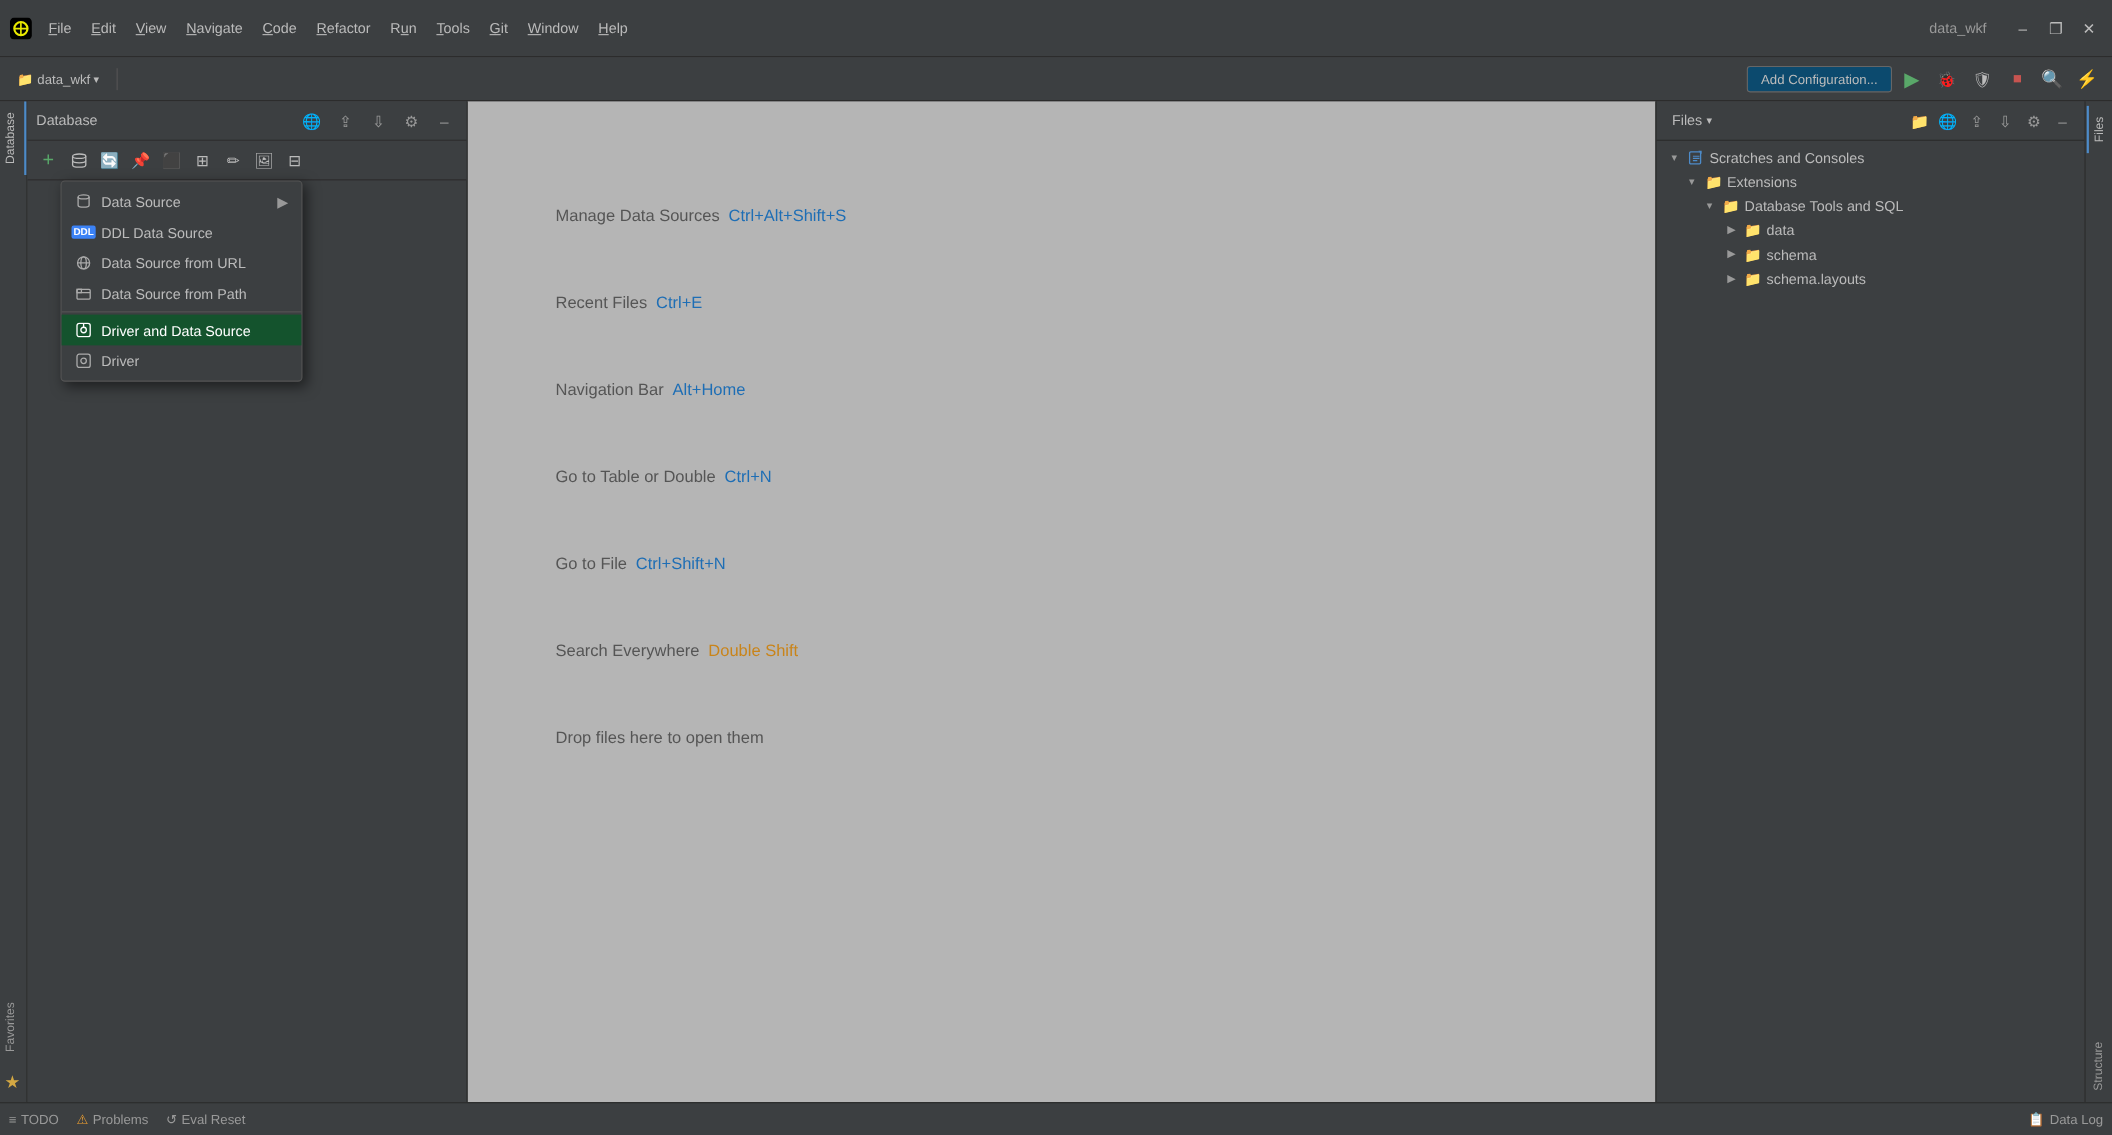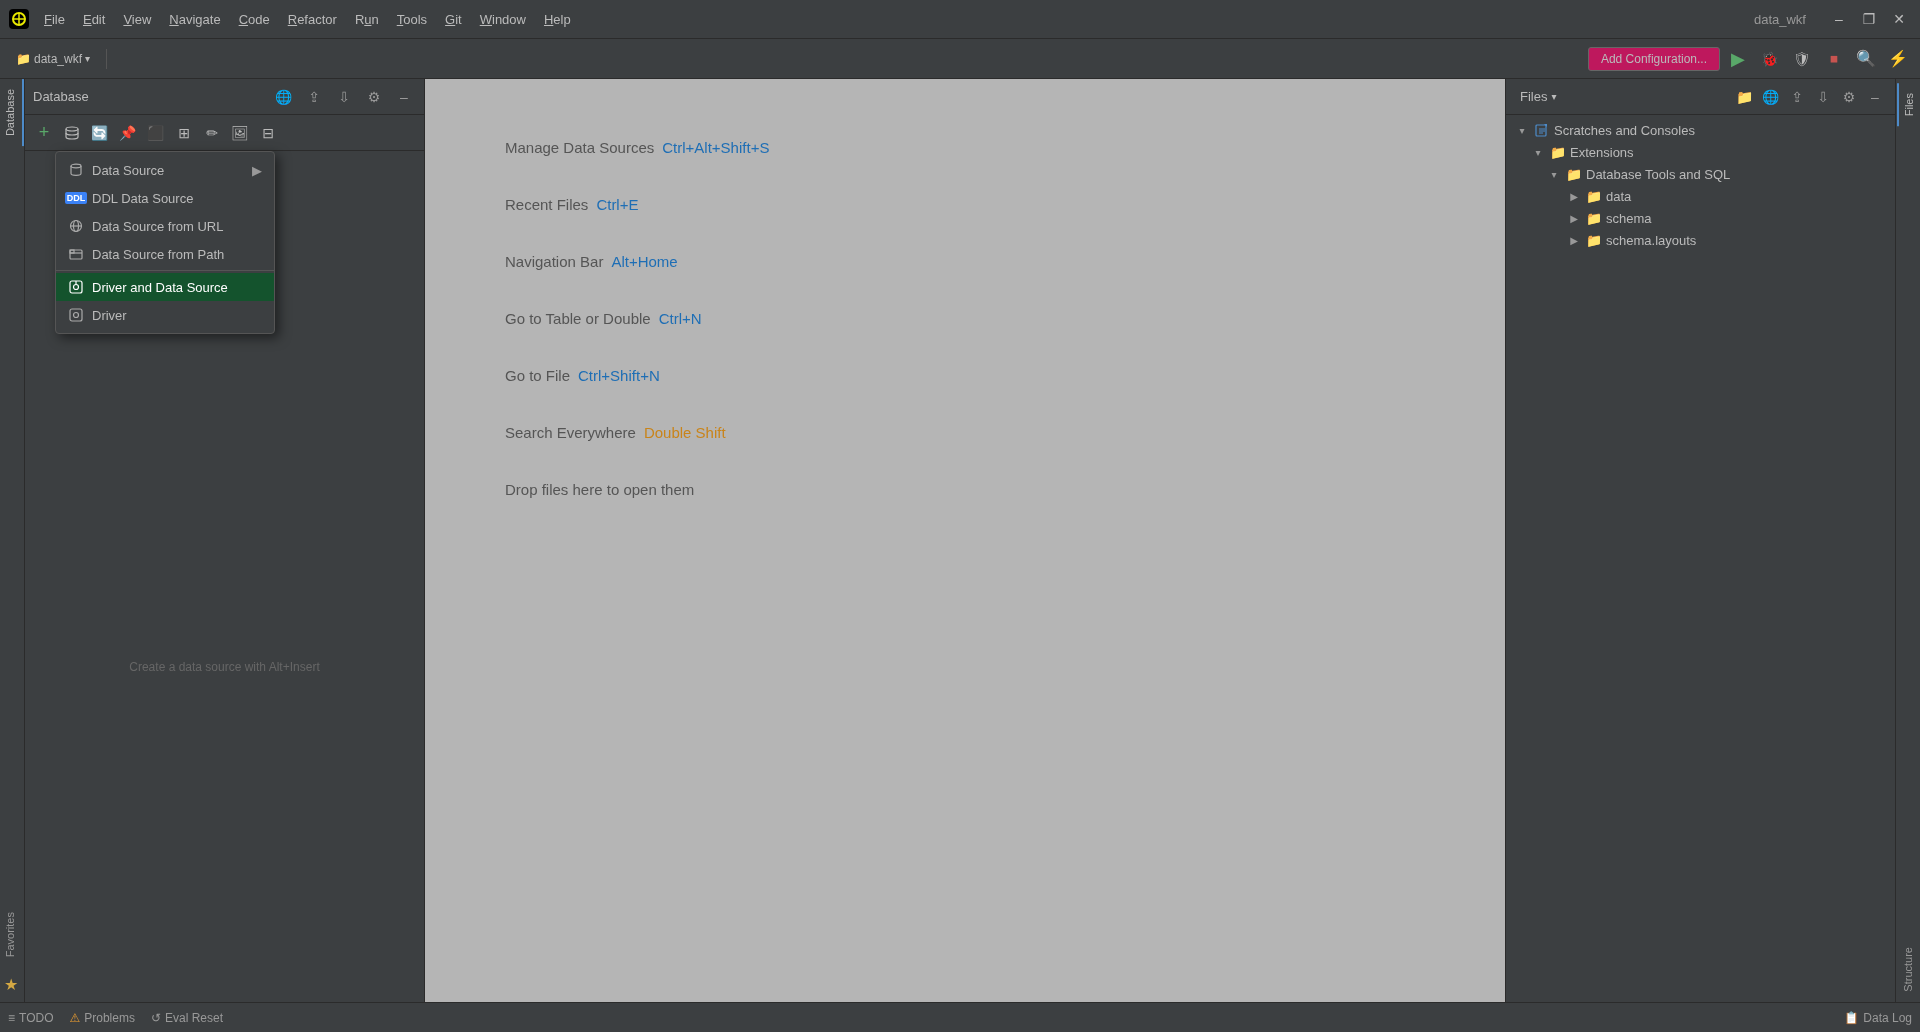--- a/index.html
+++ b/index.html
@@ -11,21 +11,21 @@
       width: 1920px;
       height: 1032px;
       overflow: hidden;
       display: flex;
       flex-direction: column;
     }
 
     
     .title-bar {
       background: #3c3f41;
-      height: 39px;
+      height: 52px;
       display: flex;
       align-items: center;
       padding: 0 8px;
       border-bottom: 1px solid #2b2b2b;
       flex-shrink: 0;
     }
     .title-bar-logo {
       width: 22px;
       height: 22px;
       margin-right: 6px;
@@ -97,21 +97,21 @@
       margin: 0 4px;
     }
     .toolbar-right {
       margin-left: auto;
       display: flex;
       align-items: center;
       gap: 4px;
     }
     .add-config-btn {
       padding: 4px 12px;
-      background: #be185d;
+      background: #0c4a6e;
       border: 1px solid #666;
       border-radius: 3px;
       color: #bbbbbb;
       cursor: pointer;
       font-size: 12px;
     }
     .toolbar-icon-btn {
       width: 28px;
       height: 28px;
       display: flex;
@@ -270,23 +270,23 @@
       font-size: 12px;
     }
 
     
     .editor-area {
       flex: 1;
       background: #b5b5b5;
       display: flex;
       align-items: flex-start;
       justify-content: flex-start;
-      padding: 60px 80px;
+      padding: 96px 80px;
       flex-direction: column;
-      gap: 40px;
+      gap: 62px;
     }
     .hint-line {
       display: flex;
       align-items: baseline;
       gap: 8px;
       font-size: 15px;
     }
     .hint-text {
       color: #555;
     }
@@ -558,23 +558,20 @@
         <div class="item-icon">
           <svg width="14" height="14" viewBox="0 0 14 14">
               <rect x="1" y="1" width="12" height="12" rx="2" fill="none" stroke="#aaa" stroke-width="1.2"></rect>
               <circle cx="7" cy="7" r="2.5" fill="none" stroke="#aaa" stroke-width="1.2"></circle>
             </svg>
         </div>
         <span>Driver</span>
       </div>
     </div>
 
-    <div class="panel-empty" style="margin-top: 180px;">
-      <span>Create a data source with Alt+Insert</span>
-    </div>
   </div>
 
   <div class="editor-area">
     <div class="hint-line">
       <span class="hint-text">Manage Data Sources</span>
       <span class="hint-shortcut blue">Ctrl+Alt+Shift+S</span>
     </div>
     <div class="hint-line">
       <span class="hint-text">Recent Files</span>
       <span class="hint-shortcut blue">Ctrl+E</span>

